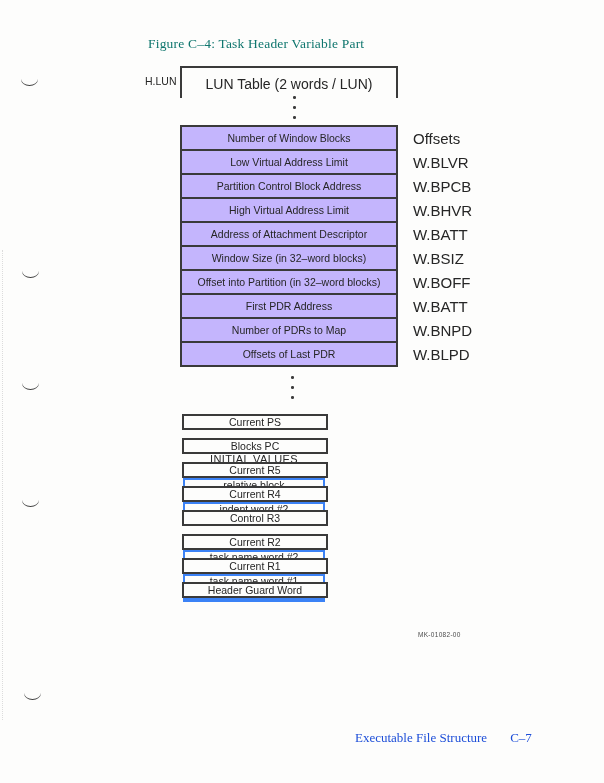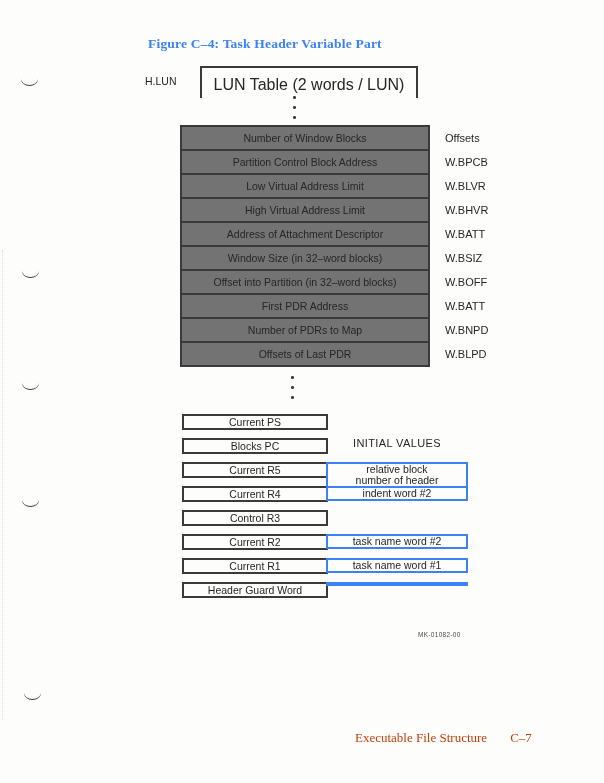--- a/index.html
+++ b/index.html
@@ -5,67 +5,67 @@
   html,body{margin:0;padding:0;background:#e8e8e8;}
   .page{
     position:relative;width:604px;height:783px;background:#fdfdfc;
     font-family:"Liberation Sans",sans-serif;color:#262626;overflow:hidden;
     margin:0 auto;
   }
   .scan-edge{position:absolute;left:2px;top:250px;height:470px;width:0;
     border-left:1px dotted #dcdcdc;}
   .title{
     position:absolute;left:148px;top:36px;
-    font-family:"Liberation Serif",serif;font-weight:bold;font-size:13.5px;
-    letter-spacing:.2px;color:#3b82f6;white-space:nowrap;
+    font-family:"Liberation Serif",serif;font-weight:normal;font-size:13.5px;
+    letter-spacing:.2px;color:#0f766e;white-space:nowrap;
   }
   .binding-mark{
     position:absolute;width:17px;height:7px;
     border-bottom:1.7px solid #424242;
     border-radius:0 0 55% 55% / 0 0 95% 95%;
   }
   .hlun-label{position:absolute;left:145px;top:75px;font-size:10.5px;}
   .lun-box{
     position:absolute;left:180px;top:66px;width:218px;height:32px;
     border-top:2px solid #3a3a3a;border-left:2px solid #3a3a3a;border-right:2px solid #3a3a3a;
-    box-sizing:border-box;text-align:center;font-size:16px;padding-top:8px;margin-left:20px;
+    box-sizing:border-box;text-align:center;font-size:14px;padding-top:8px;
   }
   .dots{position:absolute;display:flex;flex-direction:column;gap:7.5px;}
   .dot{width:2.6px;height:2.6px;background:#3c3c3c;border-radius:50%;}
   .table1{position:absolute;left:180px;top:125px;}
   .t1-row{display:flex;align-items:center;height:26px;margin-top:-2px;}
   .t1-row:first-child{margin-top:0;}
   .t1-cell{
-    width:250px;height:26px;border:2px solid #3a3a3a;box-sizing:border-box;
+    width:218px;height:26px;border:2px solid #3a3a3a;box-sizing:border-box;
     display:flex;align-items:center;justify-content:center;
-    font-size:10.5px;background:#737373;white-space:nowrap;
+    font-size:10.5px;background:#c4b5fd;white-space:nowrap;
   }
-  .t1-offset{margin-left:15px;font-size:11px;white-space:nowrap;}
+  .t1-offset{margin-left:15px;font-size:15px;white-space:nowrap;}
   .table2{position:absolute;left:182px;top:414px;}
-  .t2-row{display:flex;align-items:flex-start;height:26px;margin-top:-2px;}
+  .t2-row{display:flex;align-items:center;height:26px;margin-top:-2px;flex-direction:column;}
   .t2-row:first-child{margin-top:0;}
   .t2-left{
     width:146px;border:2px solid #3a3a3a;box-sizing:border-box;
     display:flex;align-items:center;justify-content:center;
     font-size:10.5px;background:#fdfdfc;white-space:nowrap;
   }
   .t2-right{
     width:142px;margin-left:-2px;box-sizing:border-box;
     display:flex;align-items:center;justify-content:center;
     font-size:10.5px;line-height:11px;text-align:center;white-space:pre-line;
   }
   .t2-right.boxed{border:2px solid #3b82f6;background:#fdfdfc;}
   .t2-right.header{font-size:11px;letter-spacing:.4px;}
   .mk-number{
     position:absolute;left:418px;top:631px;font-size:6.5px;color:#4c4c4c;
     letter-spacing:.3px;white-space:nowrap;
   }
   .footer{
     position:absolute;left:355px;top:730px;
-    font-family:"Liberation Serif",serif;font-size:13px;color:#c2410c;
+    font-family:"Liberation Serif",serif;font-size:13px;color:#1d4ed8;
     display:flex;white-space:nowrap;
   }
   .footer-page{margin-left:23px;}
 </style>
 </head>
 <body>
 
 <div class="page">
 
   <div class="scan-edge"></div>
@@ -86,26 +86,26 @@
     <span class="dot"></span>
     <span class="dot"></span>
   </div>
 
   <div class="table1">
     <div class="t1-row">
       <div class="t1-cell">Number of Window Blocks</div>
       <div class="t1-offset">Offsets</div>
     </div>
     <div class="t1-row">
+      <div class="t1-cell">Low Virtual Address Limit</div>
+      <div class="t1-offset">W.BLVR</div>
+    </div>
+    <div class="t1-row">
       <div class="t1-cell">Partition Control Block Address</div>
       <div class="t1-offset">W.BPCB</div>
-    </div>
-    <div class="t1-row">
-      <div class="t1-cell">Low Virtual Address Limit</div>
-      <div class="t1-offset">W.BLVR</div>
     </div>
     <div class="t1-row">
       <div class="t1-cell">High Virtual Address Limit</div>
       <div class="t1-offset">W.BHVR</div>
     </div>
     <div class="t1-row">
       <div class="t1-cell">Address of Attachment Descriptor</div>
       <div class="t1-offset">W.BATT</div>
     </div>
     <div class="t1-row">

